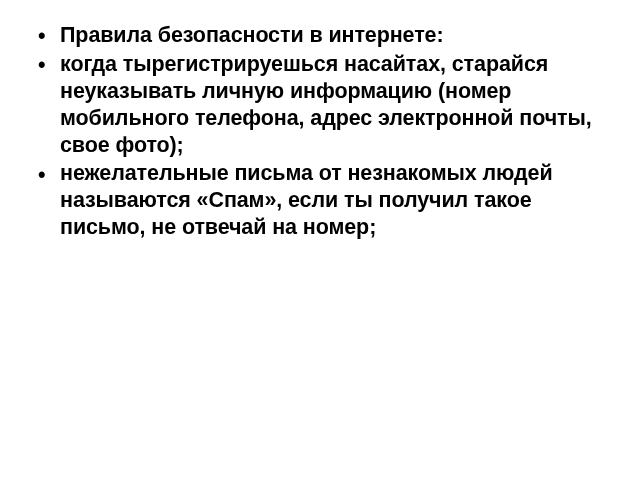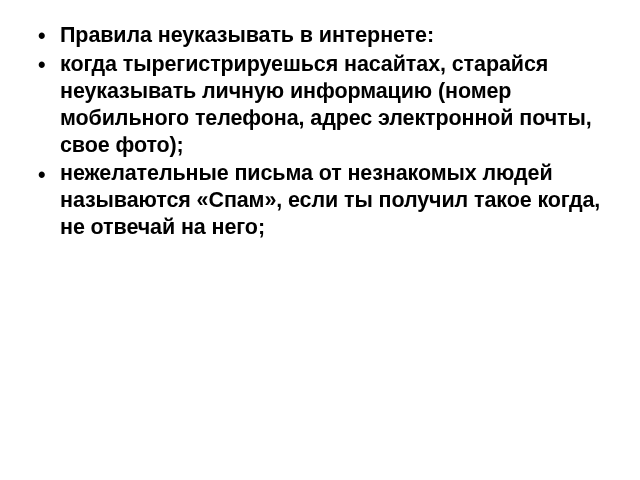--- a/index.html
+++ b/index.html
@@ -48,24 +48,24 @@
     display: block;
   }
 </style>
 </head>
 <body>
 
 <div class="slide">
   <ul class="bullets">
     <li>
       <span class="bullet-dot">•</span>
-      <span class="para-text">Правила неуказывать в интернете:</span>
+      <span class="para-text">Правила безопасности в интернете:</span>
     </li>
     <li>
       <span class="bullet-dot">•</span>
       <span class="para-text">когда тырегистрируешься насайтах, старайся неуказывать личную информацию (номер мобильного телефона, адрес электронной почты, свое фото);</span>
     </li>
     <li>
       <span class="bullet-dot">•</span>
-      <span class="para-text">нежелательные письма от незнакомых людей называются «Спам», если ты получил такое когда, не отвечай на него;</span>
+      <span class="para-text">нежелательные письма от незнакомых людей называются «Спам», если ты получил такое письмо, не отвечай на номер;</span>
     </li>
   </ul>
 </div>
 
 </body></html>

